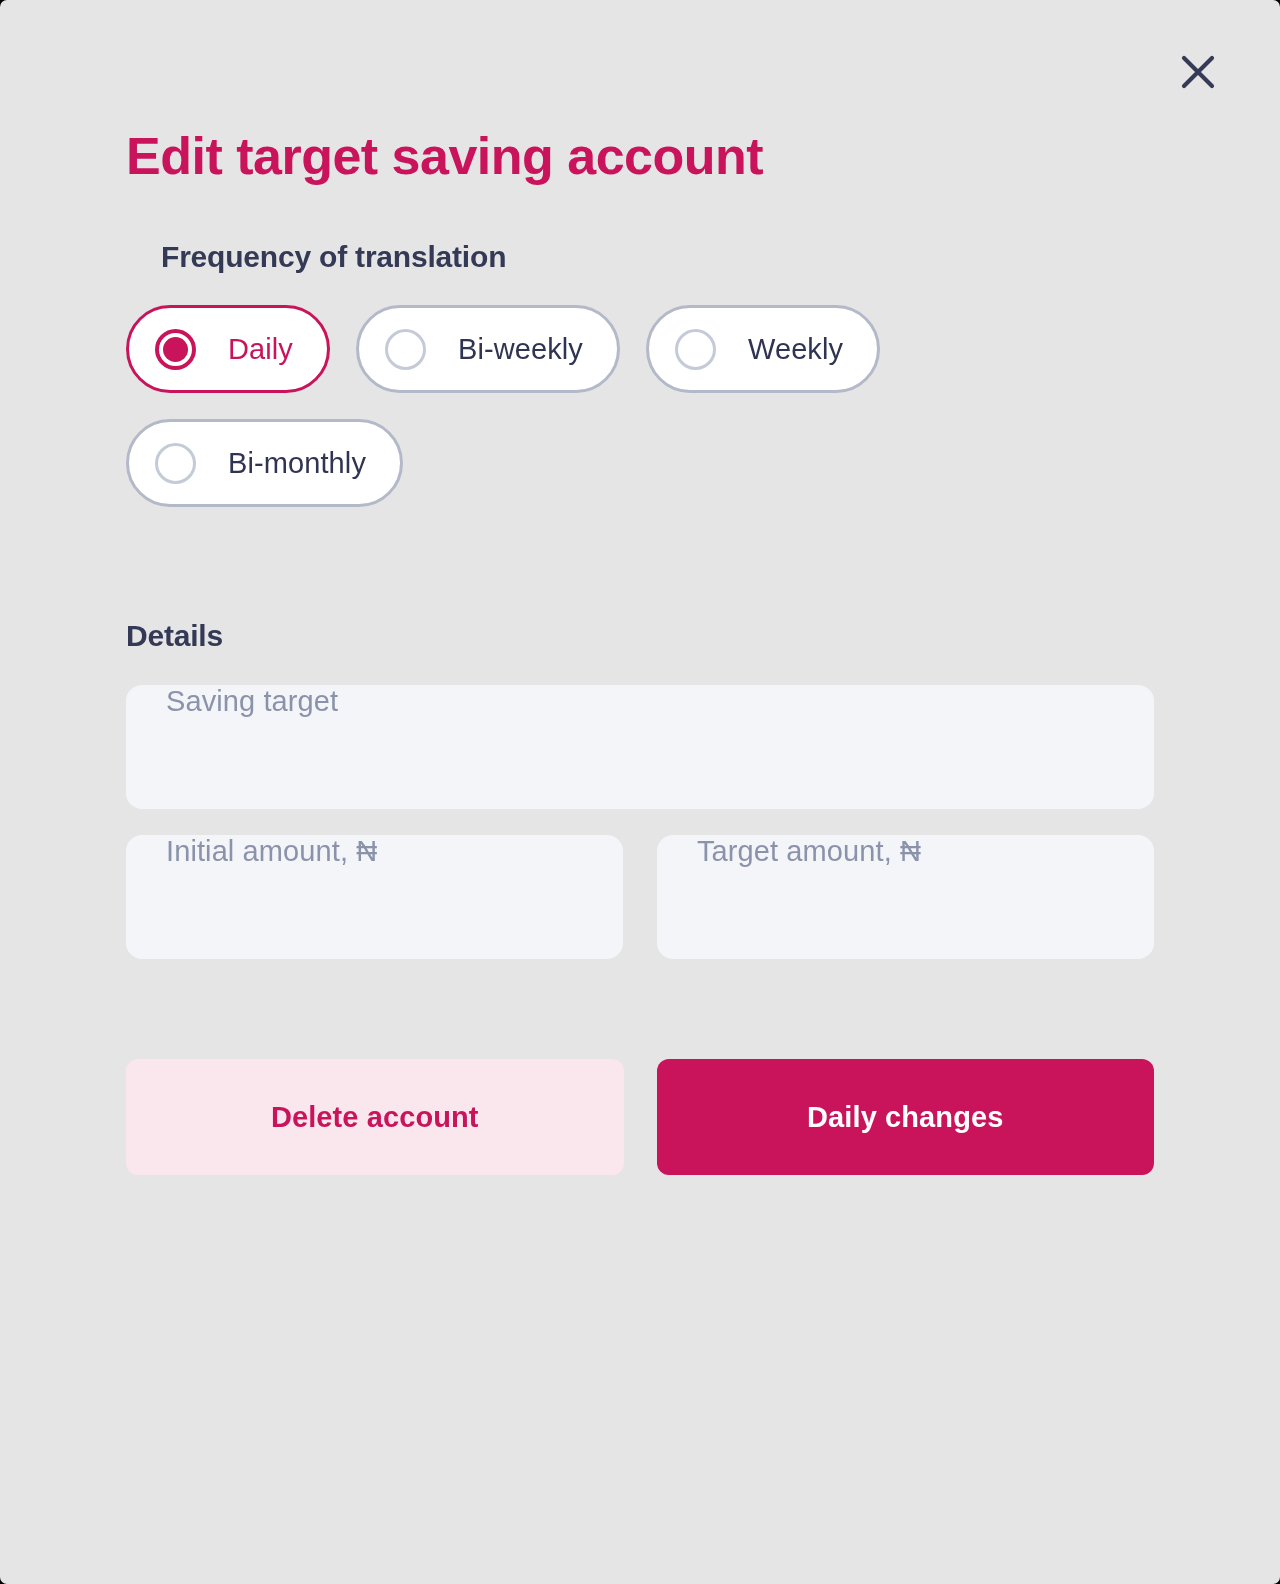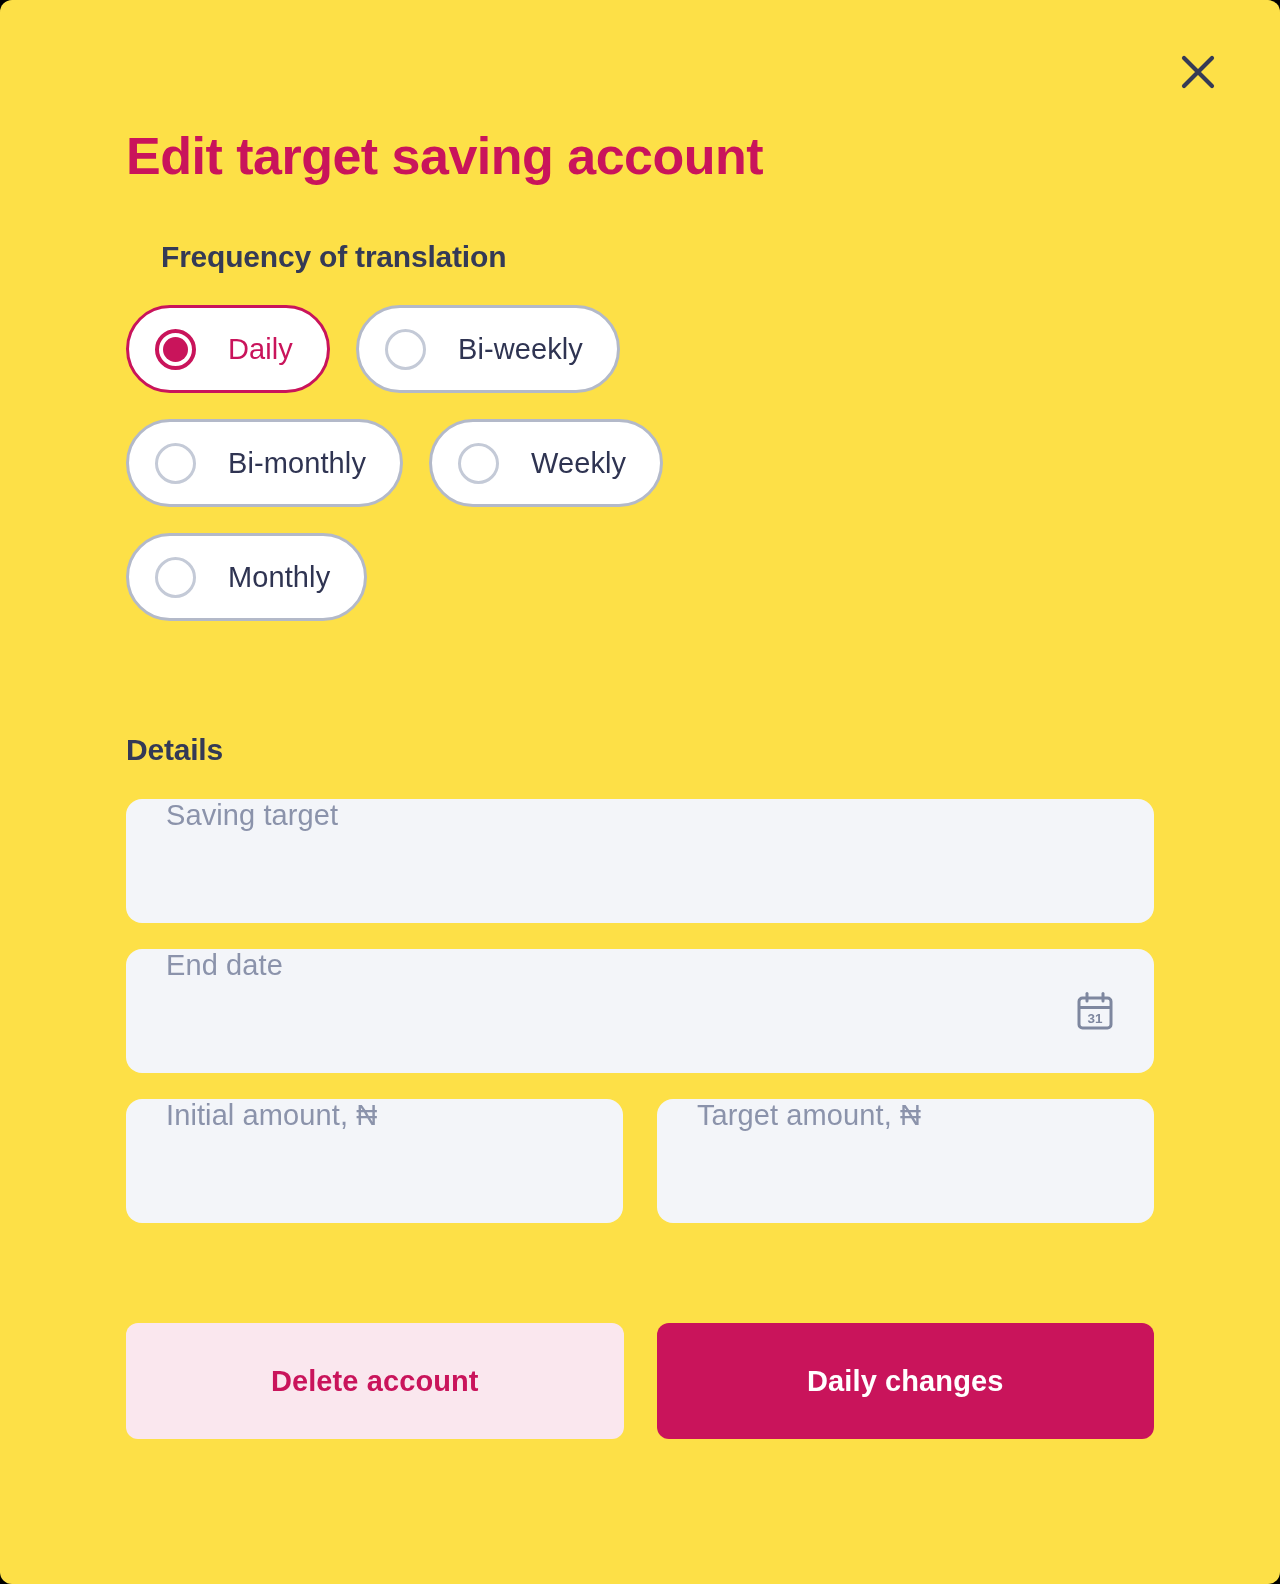--- a/index.html
+++ b/index.html
@@ -12,22 +12,22 @@
     height: 1584px;
     font-family: "Liberation Sans", sans-serif;
     overflow: hidden;
   }
 
   .modal-card {
     position: relative;
     box-sizing: border-box;
     width: 1280px;
     height: 1584px;
-    background: #fde047;
-    border-radius: 12px;
+    background: #e5e5e5;
+    border-radius: 7px;
     padding: 0 126px;
     overflow: hidden;
   }
 
   
   .close-btn {
     position: absolute;
     top: 46px;
     right: 56px;
     width: 52px;
@@ -219,55 +219,39 @@
       <span class="pill-label">Daily</span>
     </div>
 
     <div class="pill">
       <span class="radio-outer"></span>
       <span class="pill-label">Bi-weekly</span>
     </div>
 
     <div class="pill">
       <span class="radio-outer"></span>
-      <span class="pill-label">Bi-monthly</span>
+      <span class="pill-label">Weekly</span>
     </div>
 
     <div class="pill">
       <span class="radio-outer"></span>
-      <span class="pill-label">Weekly</span>
-    </div>
-
-    <div class="pill">
-      <span class="radio-outer"></span>
-      <span class="pill-label">Monthly</span>
-    </div>
+      <span class="pill-label">Bi-monthly</span>
+    </div>
+
 
   </div>
 
   <h2 class="section-heading details-heading">Details</h2>
 
   <div class="fields">
 
     <div class="field">
       <span class="placeholder">Saving target</span>
     </div>
 
-    <div class="field">
-      <span class="placeholder">End date</span>
-      <span class="field-icon">
-        <svg width="38" height="40" viewBox="0 0 38 40" fill="none" aria-hidden="true">
-          <rect x="3" y="7" width="32" height="30" rx="3.5" stroke="#7E879F" stroke-width="3"></rect>
-          <path d="M3 16.5 H35" stroke="#7E879F" stroke-width="3"></path>
-          <path d="M11 2.5 V10" stroke="#7E879F" stroke-width="3" stroke-linecap="round"></path>
-          <path d="M27 2.5 V10" stroke="#7E879F" stroke-width="3" stroke-linecap="round"></path>
-          <text x="19" y="31.5" text-anchor="middle" font-family="'Liberation Sans', sans-serif" font-size="13.5" font-weight="700" fill="#7E879F">31</text>
-        </svg>
-      </span>
-    </div>
 
 
     <div class="field-row">
       <div class="field">
         <span class="placeholder">Initial amount, ₦</span>
       </div>
       <div class="field">
         <span class="placeholder">Target amount, ₦</span>
       </div>
     </div>

